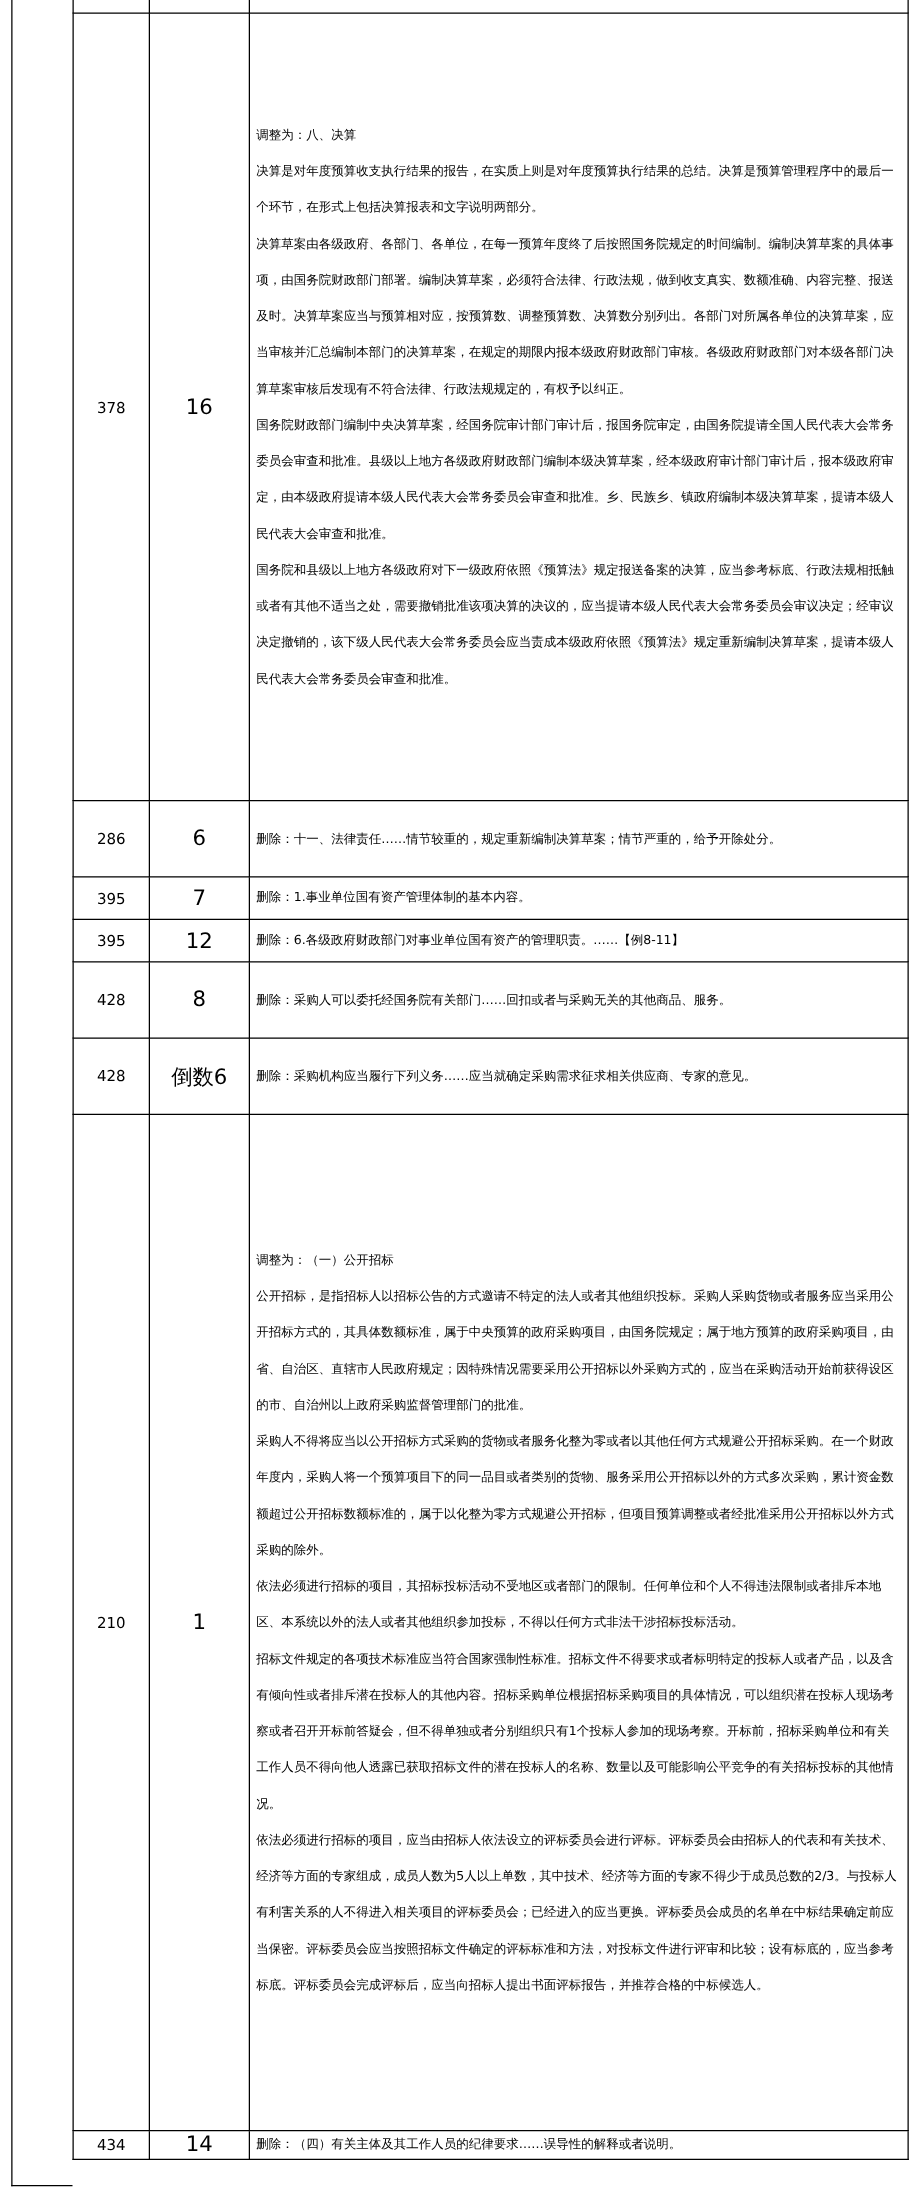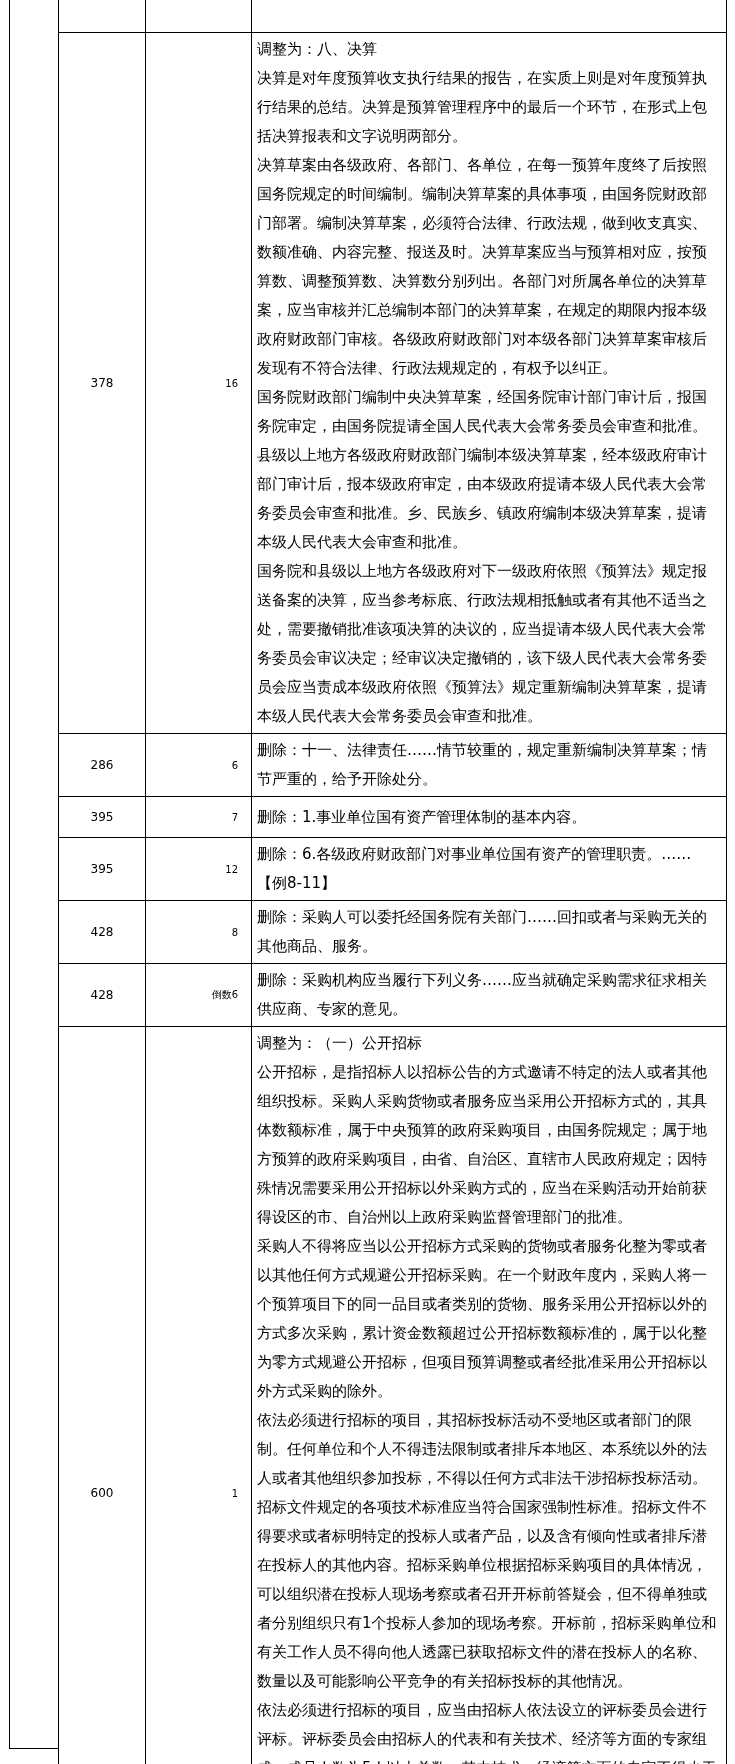--- a/index.html
+++ b/index.html
@@ -2,24 +2,24 @@
 <html><head>
 <meta charset="utf-8">
 <style>
   html, body { margin:0; padding:0; background:#ffffff; }
   body { width:735px; height:1764px; position:relative; overflow:hidden;
          font-family:"DejaVu Sans","Liberation Sans",sans-serif; color:#000; }
   .outer-col { position:absolute; left:9px; top:0; width:49px; height:1749px;
                border-left:1px solid #000; border-bottom:1px solid #000; box-sizing:border-box; }
   table.errata { position:absolute; left:58px; top:-24px; width:669px;
                  border-collapse:collapse; table-layout:fixed; }
-  table.errata td { border:1px solid #000; padding:13px; vertical-align:middle; }
+  table.errata td { border:1px solid #000; padding:0; vertical-align:middle; }
   td.page { width:60px; text-align:center; font-size:12px; }
-  td.line { width:79px; text-align:right; font-size:10px; }
-  td.text { padding:2px 6px 2px 5px !important; font-size:15px; line-height:29px; vertical-align:top; }
+  td.line { width:79px; text-align:center; font-size:17px; }
+  td.text { padding:2px 6px 2px 5px !important; font-size:10px; line-height:29px; vertical-align:top; }
   td.text p { margin:0; }
   tr.prev td { height:29px; }
 </style>
 </head>
 <body>
 
 <div class="outer-col"></div>
 
 <table class="errata">
   <tbody>
@@ -76,26 +76,33 @@
 
     <tr style="height:61px">
       <td class="page">428</td>
       <td class="line">倒数6</td>
       <td class="text">
         <p>删除：采购机构应当履行下列义务……应当就确定采购需求征求相关供应商、专家的意见。</p>
       </td>
     </tr>
 
     <tr style="height:813px">
-      <td class="page">600</td>
+      <td class="page">210</td>
       <td class="line">1</td>
       <td class="text">
         <p>调整为：（一）公开招标</p>
         <p>公开招标，是指招标人以招标公告的方式邀请不特定的法人或者其他组织投标。采购人采购货物或者服务应当采用公开招标方式的，其具体数额标准，属于中央预算的政府采购项目，由国务院规定；属于地方预算的政府采购项目，由省、自治区、直辖市人民政府规定；因特殊情况需要采用公开招标以外采购方式的，应当在采购活动开始前获得设区的市、自治州以上政府采购监督管理部门的批准。</p>
         <p>采购人不得将应当以公开招标方式采购的货物或者服务化整为零或者以其他任何方式规避公开招标采购。在一个财政年度内，采购人将一个预算项目下的同一品目或者类别的货物、服务采用公开招标以外的方式多次采购，累计资金数额超过公开招标数额标准的，属于以化整为零方式规避公开招标，但项目预算调整或者经批准采用公开招标以外方式采购的除外。</p>
         <p>依法必须进行招标的项目，其招标投标活动不受地区或者部门的限制。任何单位和个人不得违法限制或者排斥本地区、本系统以外的法人或者其他组织参加投标，不得以任何方式非法干涉招标投标活动。</p>
         <p>招标文件规定的各项技术标准应当符合国家强制性标准。招标文件不得要求或者标明特定的投标人或者产品，以及含有倾向性或者排斥潜在投标人的其他内容。招标采购单位根据招标采购项目的具体情况，可以组织潜在投标人现场考察或者召开开标前答疑会，但不得单独或者分别组织只有1个投标人参加的现场考察。开标前，招标采购单位和有关工作人员不得向他人透露已获取招标文件的潜在投标人的名称、数量以及可能影响公平竞争的有关招标投标的其他情况。</p>
         <p>依法必须进行招标的项目，应当由招标人依法设立的评标委员会进行评标。评标委员会由招标人的代表和有关技术、经济等方面的专家组成，成员人数为5人以上单数，其中技术、经济等方面的专家不得少于成员总数的2/3。与投标人有利害关系的人不得进入相关项目的评标委员会；已经进入的应当更换。评标委员会成员的名单在中标结果确定前应当保密。评标委员会应当按照招标文件确定的评标标准和方法，对投标文件进行评审和比较；设有标底的，应当参考标底。评标委员会完成评标后，应当向招标人提出书面评标报告，并推荐合格的中标候选人。</p>
       </td>
     </tr>
 
+    <tr style="height:22px">
+      <td class="page">434</td>
+      <td class="line">14</td>
+      <td class="text" style="line-height:18px">
+        <p>删除：（四）有关主体及其工作人员的纪律要求……误导性的解释或者说明。</p>
+      </td>
+    </tr>
   </tbody>
 </table>
 
 </body></html>

